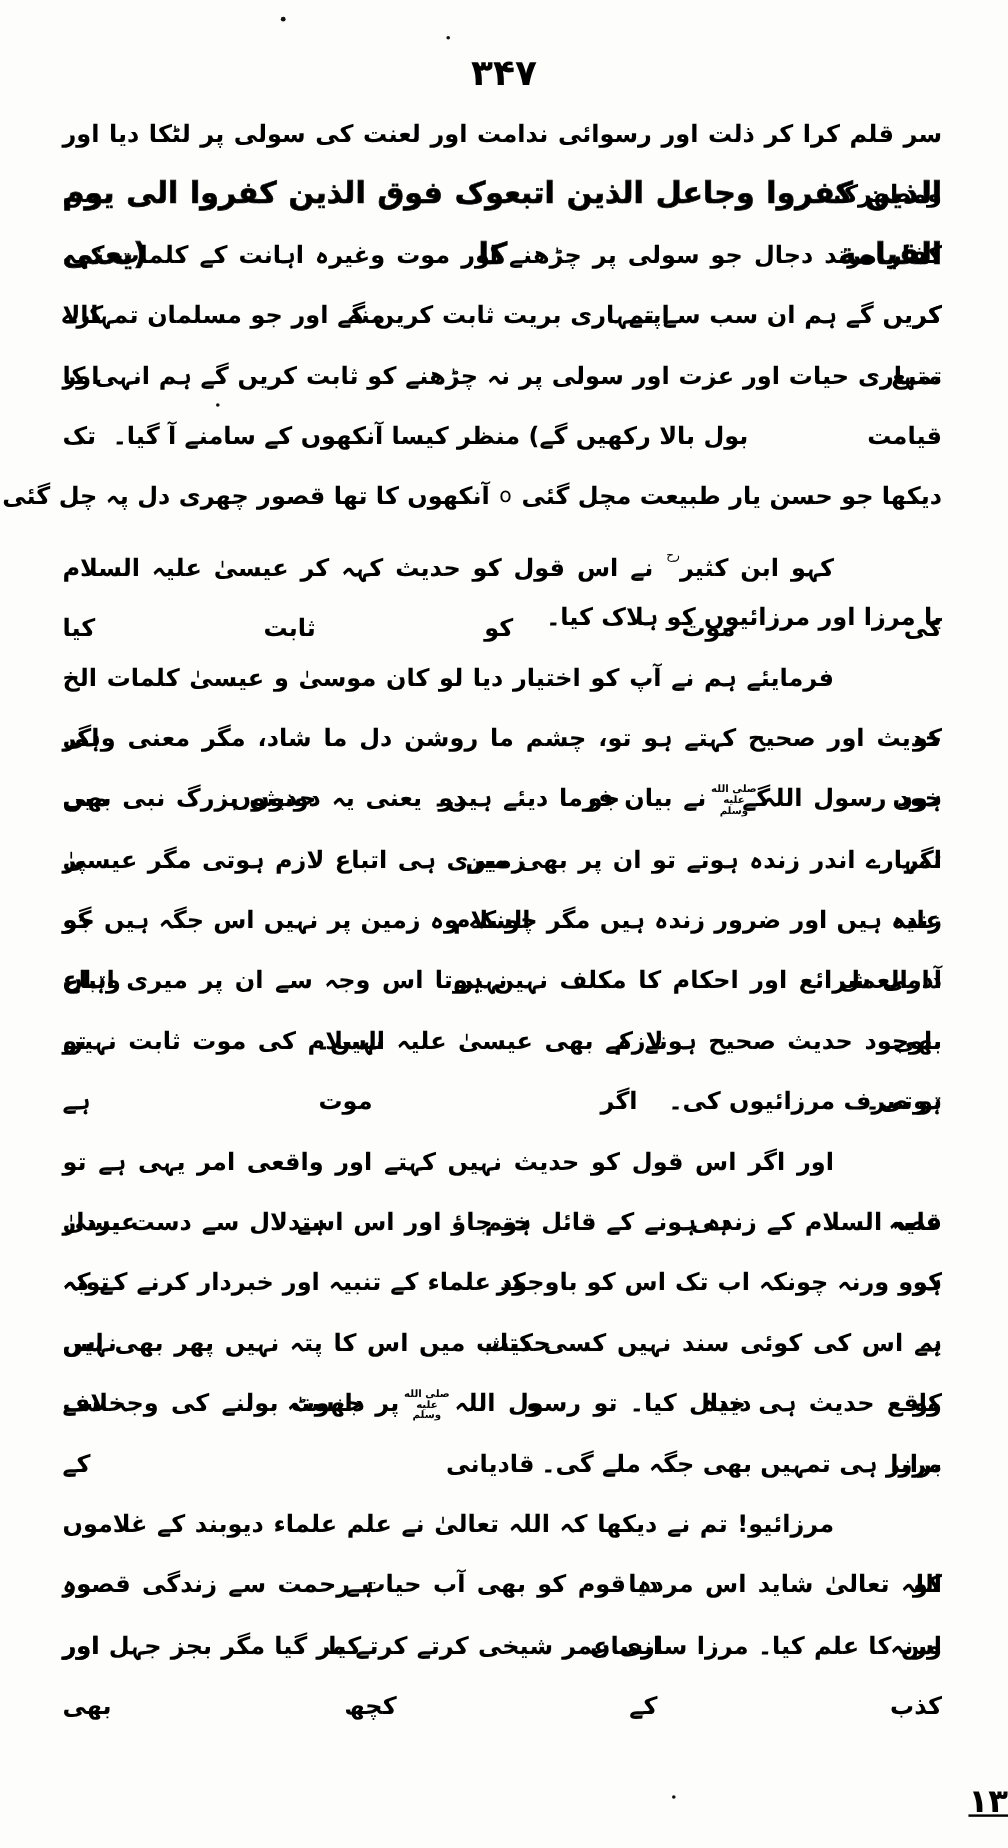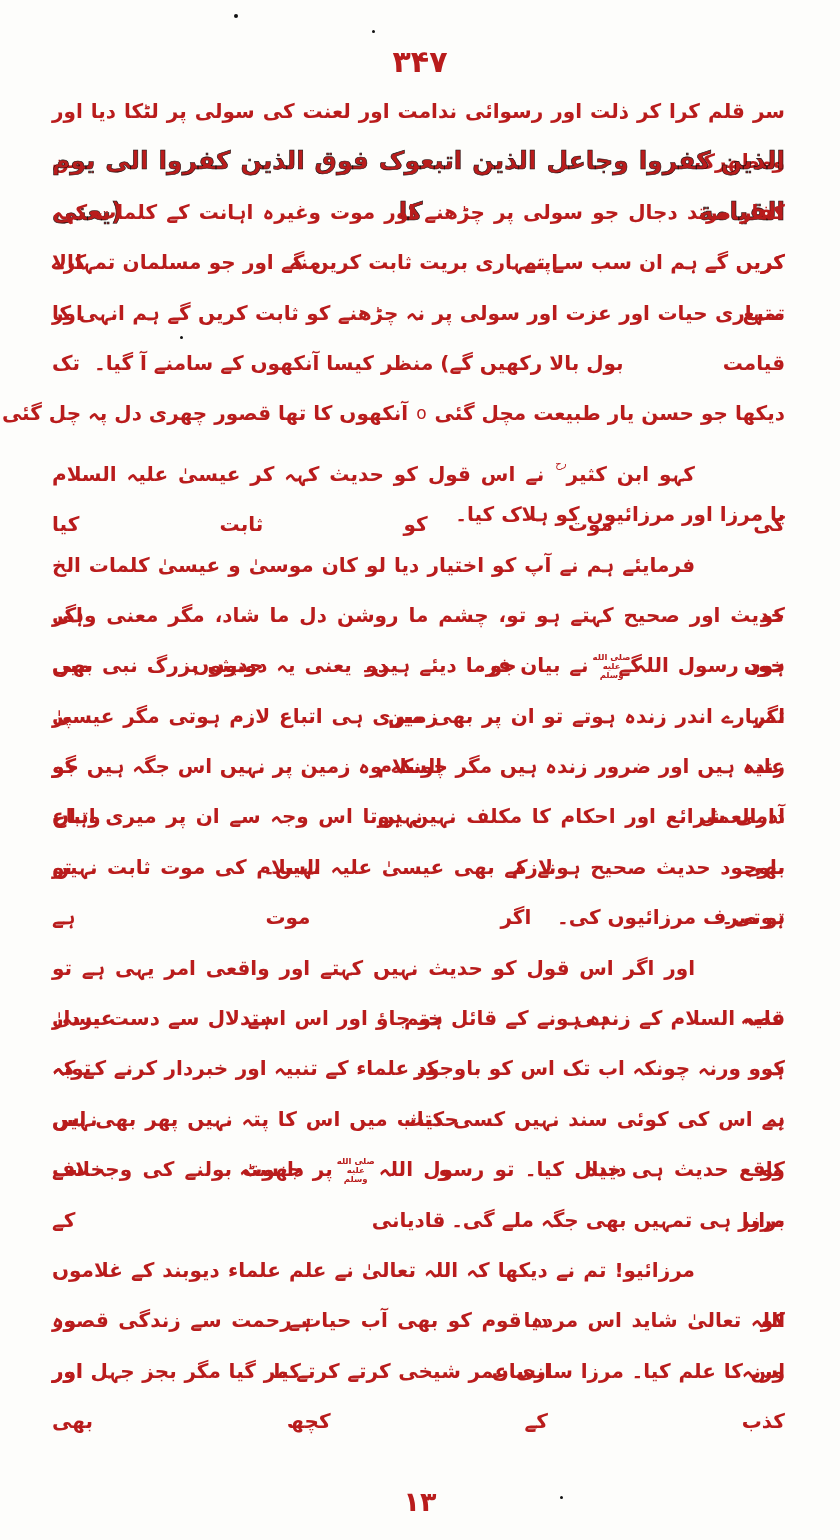--- a/index.html
+++ b/index.html
@@ -1,35 +1,35 @@
 <!DOCTYPE html>
 <html lang="ur" dir="rtl"><head>
 <meta charset="utf-8">
 <style>
   html,body { margin:0; padding:0; background:#e8e8e6; }
   .page {
     position:relative;
     width:840px; height:1540px;
     margin:0 auto;
     background:#fdfdfb;
-    color:#b91c1c;
+    color:#000000;
     font-family:"DejaVu Sans", sans-serif;
     overflow:hidden;
     direction:rtl;
   }
   .pagenum-top {
     position:absolute; top:44px; left:0; right:0;
     text-align:center;
     font-size:30px; font-weight:bold;
     letter-spacing:2px;
   }
   .pagenum-bottom {
     position:absolute; top:1486px; left:0; right:0;
-    text-align:center;
-    font-size:27px; font-weight:bold;
+    text-align:right;
+    font-size:27px; font-weight:bold;text-decoration:underline;
   }
   .textblock {
     position:absolute; top:86px; right:55px; left:52px;
     direction:rtl;
   }
   .line {
     font-size:20px;
     font-weight:700;
     line-height:50.4px;
     height:50.4px;

